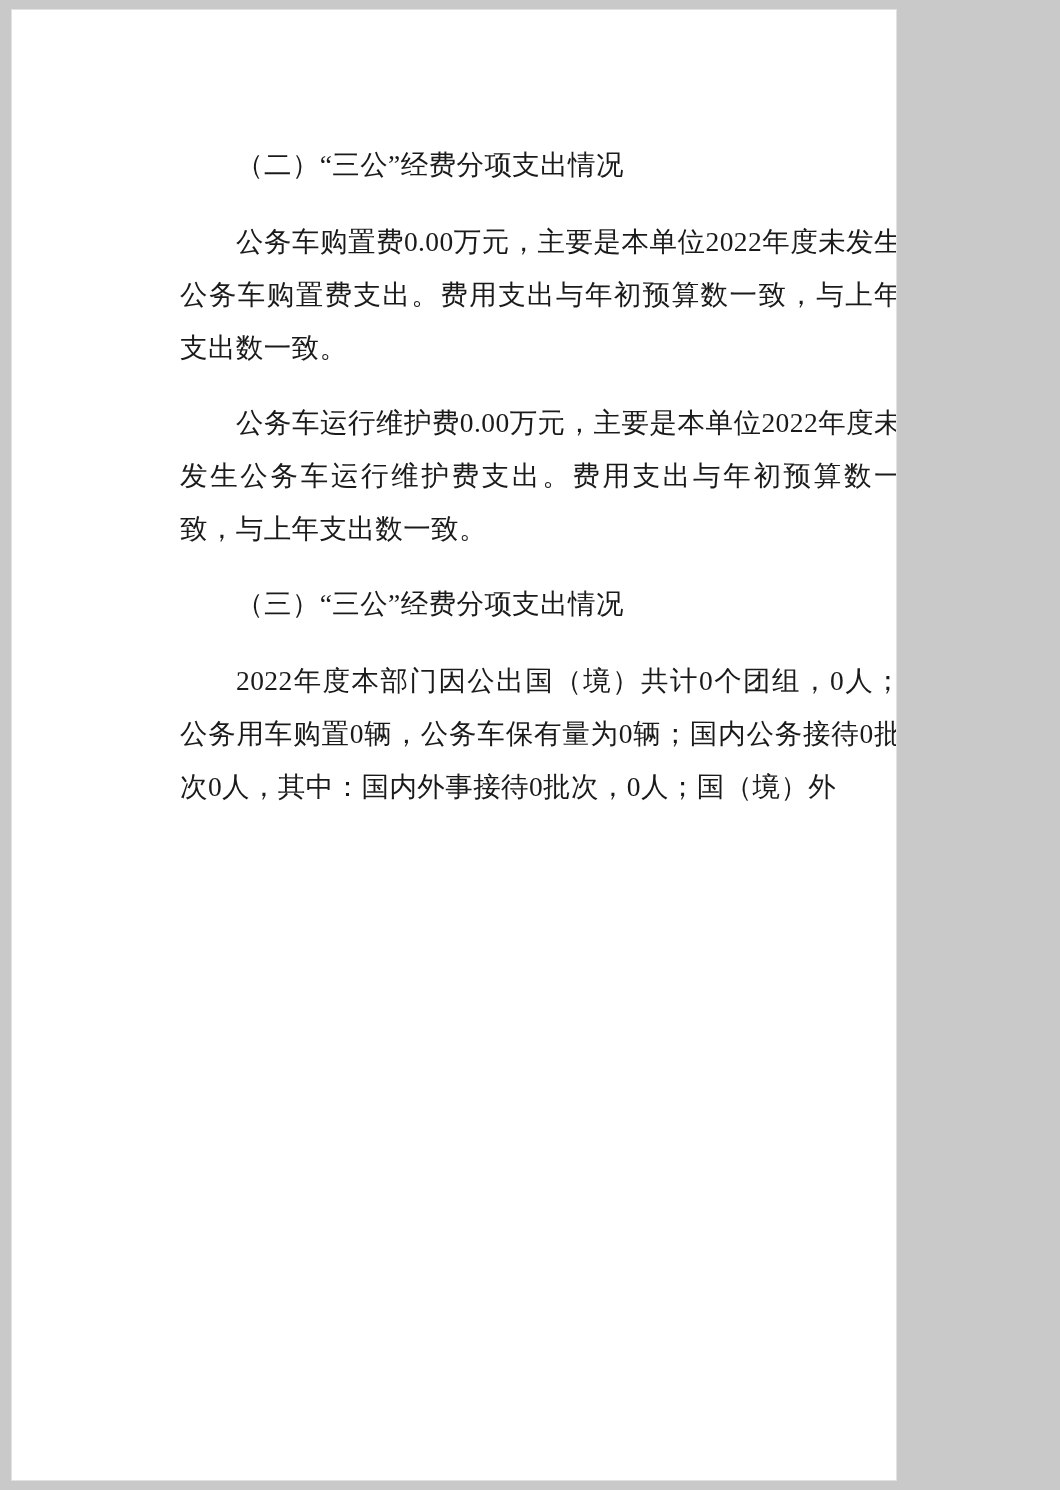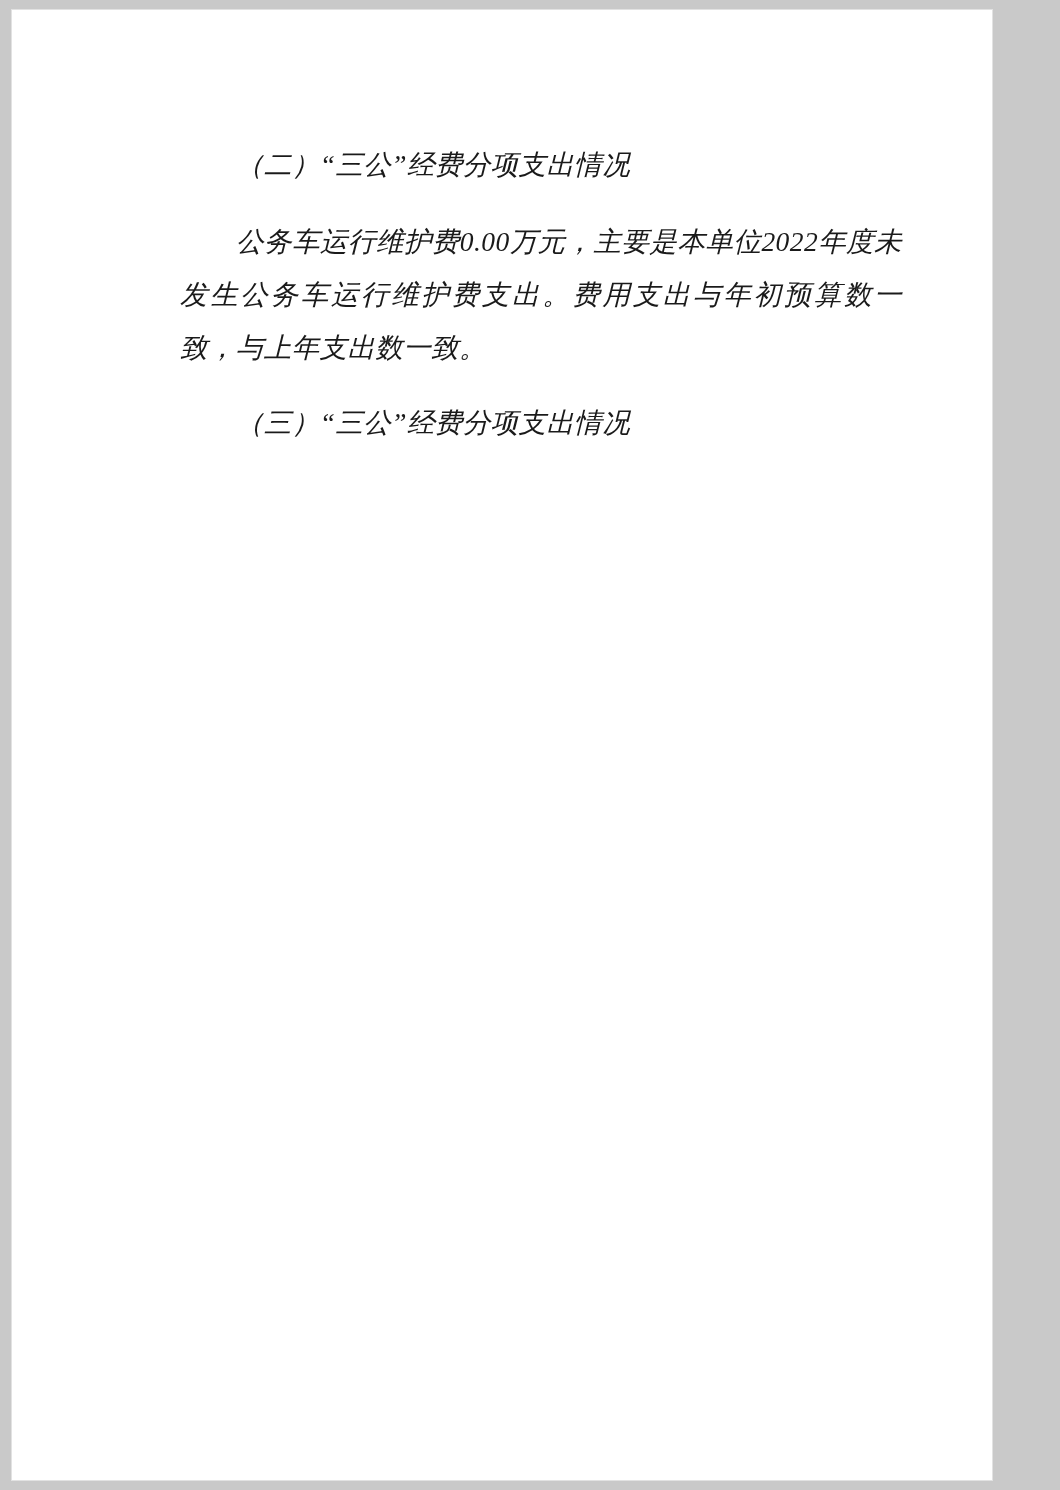--- a/index.html
+++ b/index.html
@@ -10,26 +10,25 @@
     width: 1060px;
     height: 1490px;
     background: #c9c9c9;
     font-family: "Liberation Serif", "DejaVu Serif", serif;
     overflow: hidden;
   }
   .page {
     position: absolute;
     left: 12px;
     top: 10px;
-    width: 980px;
+    width: 884px;
     height: 1470px;
     background: #ffffff;
     box-shadow: 0 0 0 1px #e2e2e2;
     overflow: hidden;
-    font-style: italic;
   }
   .content {
     position: absolute;
     left: 168px;
     top: 128px;
     width: 722px;
   }
   .para {
     font-size: 27.5px;
     line-height: 53px;
@@ -49,21 +48,23 @@
 </style>
 </head>
 <body>
 
 <div class="page">
   <div class="content">
 
     <p class="para heading indent">（二）“三公”经费分项支出情况</p>
 
 
+    <p class="para indent">公务车购置费0.00万元，主要是本单位2022年度未发生公务车购置费支出。费用支出与年初预算数一致，与上年支出数一致。</p>
 
     <p class="para indent">公务车运行维护费0.00万元，主要是本单位2022年度未发生公务车运行维护费支出。费用支出与年初预算数一致，与上年支出数一致。</p>
 
 
     <p class="para heading indent">（三）“三公”经费分项支出情况</p>
 
+    <p class="para indent">2022年度本部门因公出国（境）共计0个团组，0人；公务用车购置0辆，公务车保有量为0辆；国内公务接待0批次0人，其中：国内外事接待0批次，0人；国（境）外</p>
 
   </div>
 </div>
 
 </body></html>

